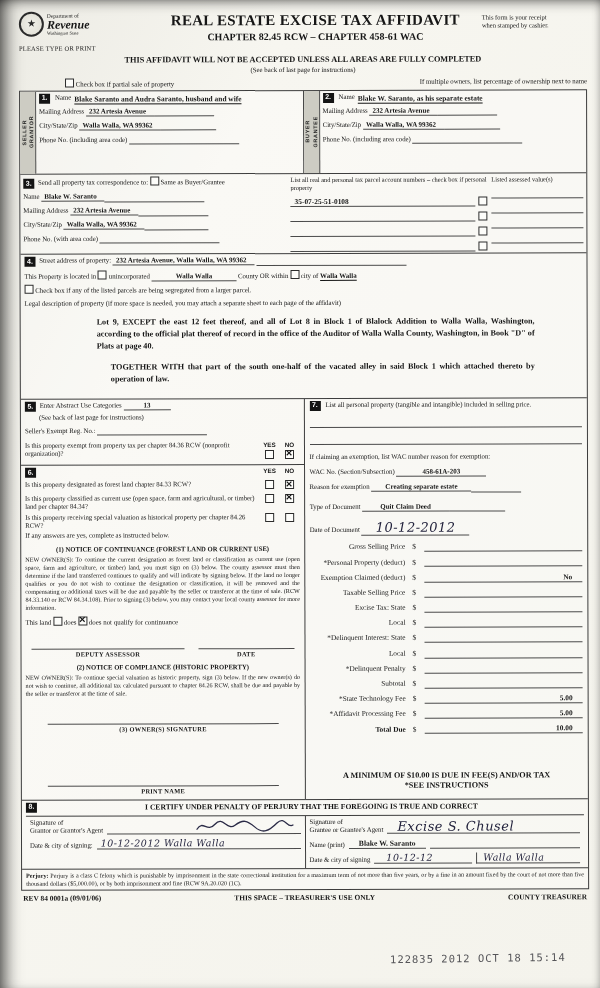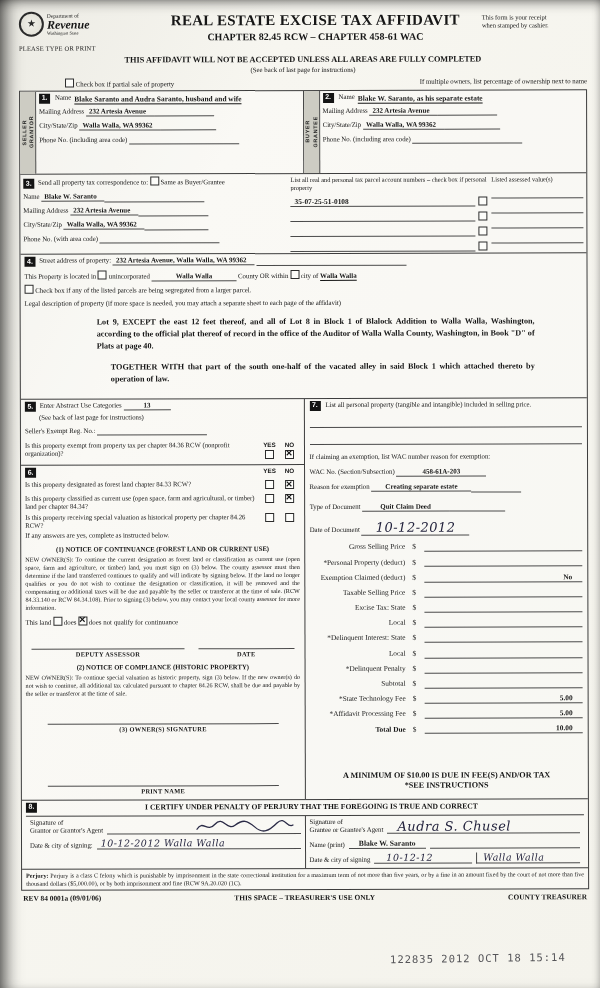--- a/index.html
+++ b/index.html
@@ -431,21 +431,21 @@
             <span class="slab">Date &amp; city of signing:</span>
             <span class="sline">
                   <span class="hand hand-md" style="position:absolute;left:4px;bottom:-1px;white-space:nowrap">10-12-2012  Walla Walla</span>
                 </span>
           </div>
         </div>
         <div class="sigR">
           <div class="srow">
             <span class="slab"><span>Signature of</span><br><span>Grantee or Grantee's Agent</span></span>
             <span class="sline">
-                  <span class="hand hand-lg" style="position:absolute;left:10px;bottom:-2px;white-space:nowrap">Audra S. Chusel</span>
+                  <span class="hand hand-lg" style="position:absolute;left:10px;bottom:-2px;white-space:nowrap">Excise S. Chusel</span>
                 </span>
           </div>
           <div class="srow">
             <span class="slab">Name (print)</span>
             <span class="b" style="font-size:7.6px;border-bottom:1px solid #4a4a4a;padding:0 10px">Blake W. Saranto</span>
             <span class="sline"></span>
           </div>
           <div class="srow" style="margin-bottom:2px">
             <span class="slab">Date &amp; city of signing</span>
             <span class="sline">

